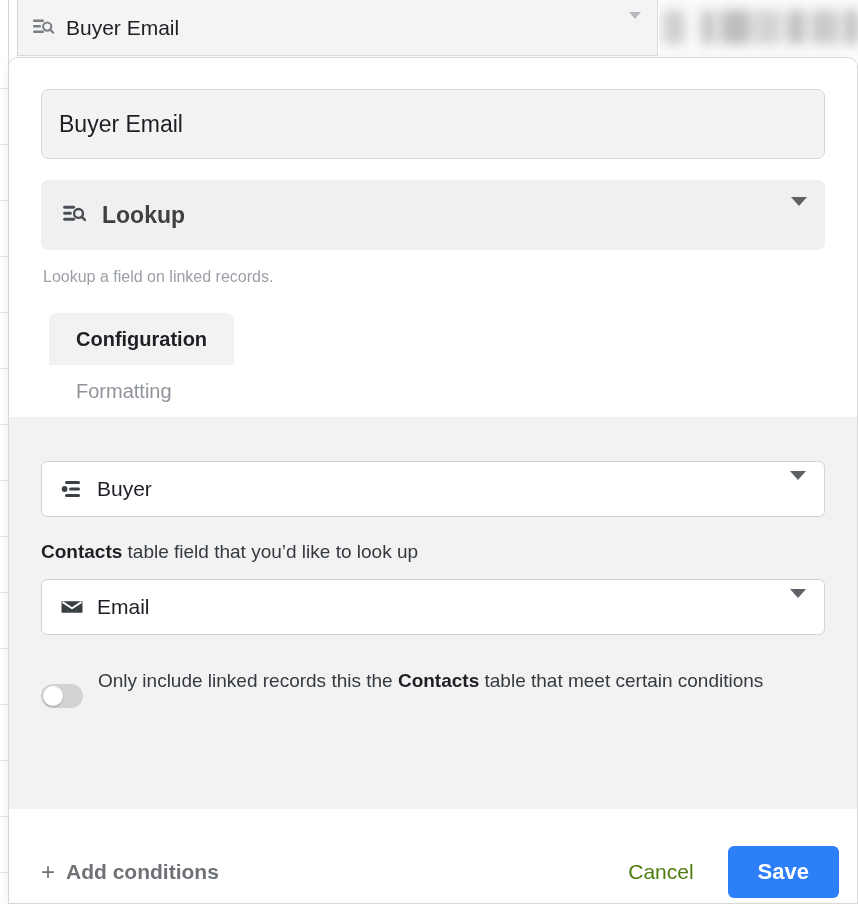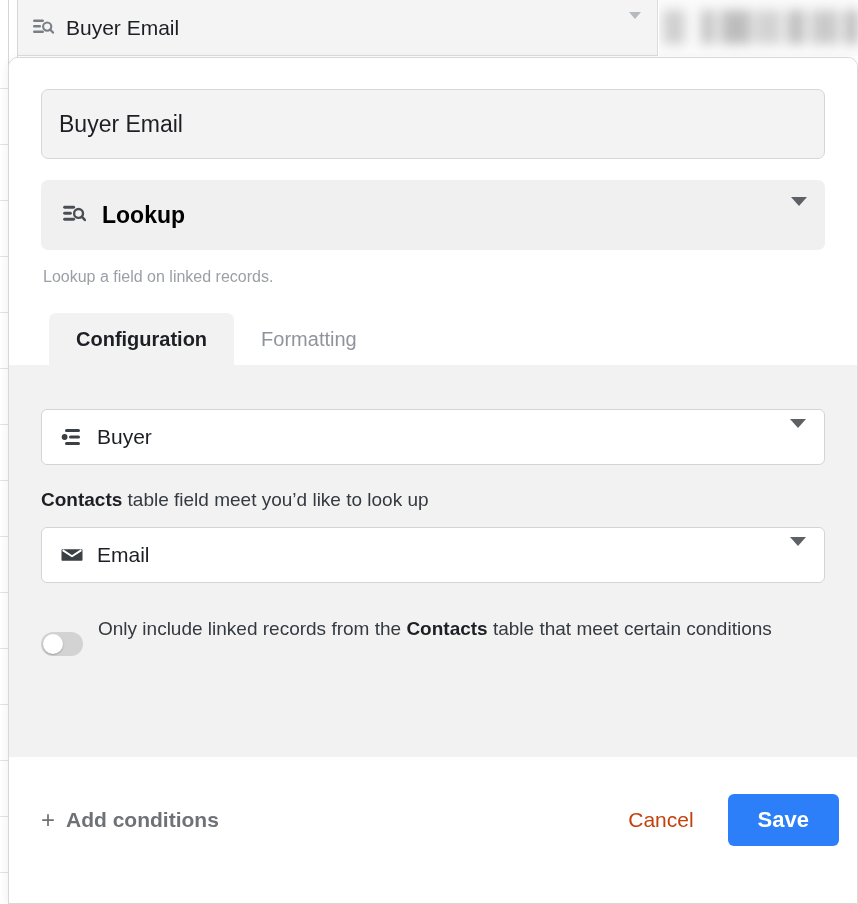--- a/index.html
+++ b/index.html
@@ -163,35 +163,36 @@
     height: 28px;
     margin-right: 14px;
     display: flex;
     align-items: center;
     justify-content: center;
   }
   .type-select .ts-label {
     flex: 1 1 auto;
     font-size: 23px;
     font-weight: bold;
-    color: #000000;
+    color: #404040;
   }
 
   .type-desc {
     margin: 18px 0 0 2px;
     font-size: 16px;
     color: #9b9fa6;
   }
 
   
   .tabs {
     margin-top: 27px;
     display: flex;
     align-items: flex-start;
     padding-left: 8px;
+    flex-direction: column;
   }
   .tab {
     font-size: 20px;
     padding: 15px 27px 14px 27px;
     border-radius: 7px 7px 0 0;
     cursor: pointer;
     white-space: nowrap;
   }
   .tab.active {
     background: #f2f2f2;
@@ -303,21 +304,21 @@
   }
   .add-desc .plus {
     font-size: 24px;
     font-weight: normal;
     margin-right: 11px;
     line-height: 1;
   }
   .footer-spacer { flex: 1 1 auto; }
   .btn-cancel {
     font-size: 21px;
-    color: #c2410c;
+    color: #4d7c0f;
     background: transparent;
     border: none;
     cursor: pointer;
     padding: 12px 22px;
     font-family: "Liberation Sans", sans-serif;
   }
   .btn-save {
     margin-left: 12px;
     background: #2d7ff9;
     color: #ffffff;
@@ -445,41 +446,41 @@
         </span>
         <span class="cs-label">Buyer</span>
         <span>
           <span class="caret-down dark"></span>
         </span>
       </div>
 
       <div class="cfg-gap"></div>
 
       <div class="cfg-label">
-        <b>Contacts</b><span> table field meet you’d like to look up</span>
+        <b>Contacts</b><span> table field that you’d like to look up</span>
       </div>
 
       <div class="cfg-select">
         <span class="cs-icon">
           <svg width="24" height="24" viewBox="0 0 24 24" aria-hidden="true">
             <path d="M2.5 6.2h19c.6 0 1 .45 1 1v9.6c0 .55-.4 1-1 1h-19c-.6 0-1-.45-1-1V7.2c0-.55.4-1 1-1z" fill="#3b4045"></path>
             <path d="M2.6 7.1 12 13.3l9.4-6.2" fill="none" stroke="#ffffff" stroke-width="1.9" stroke-linejoin="round"></path>
           </svg>
         </span>
         <span class="cs-label">Email</span>
         <span>
           <span class="caret-down dark"></span>
         </span>
       </div>
 
       <div class="toggle-row">
         <div class="toggle">
           <div class="knob"></div>
         </div>
-        <div class="toggle-text"><span>Only include linked records from the </span><b>Contacts</b><span> table that meet certain conditions</span></div>
+        <div class="toggle-text"><span>Only include linked records this the </span><b>Contacts</b><span> table that meet certain conditions</span></div>
       </div>
 
     </div>
 
     <div class="footer">
       <div class="add-desc">
         <span class="plus">+</span>
         <span>Add conditions</span>
       </div>
       <div class="footer-spacer"></div>

